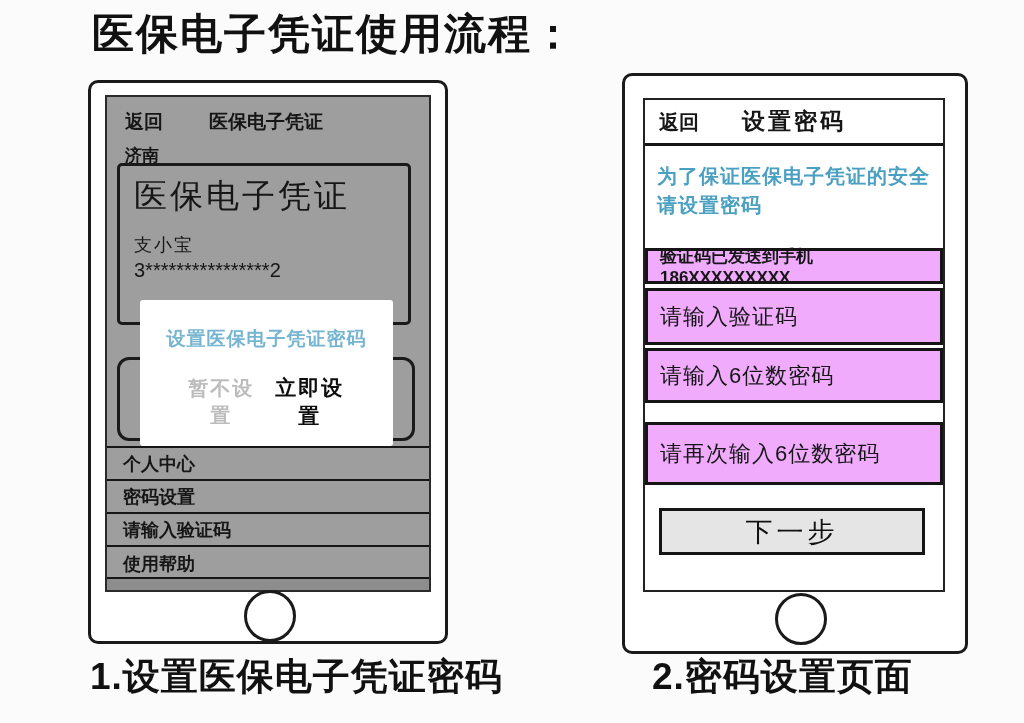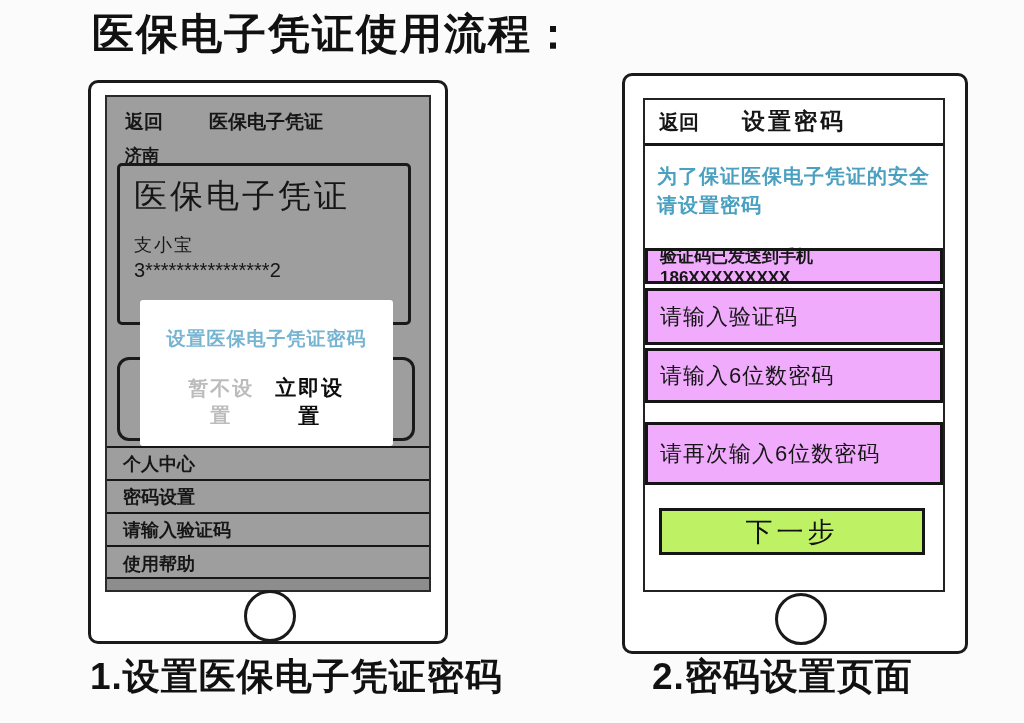--- a/index.html
+++ b/index.html
@@ -47,21 +47,21 @@
   .p2-screen{left:18px;top:22px;width:298px;height:490px;background:#fff;border:2px solid #222;}
   .p2-nav{left:0;right:0;top:0;height:43px;border-bottom:3px solid #151515;}
   .p2-back{position:absolute;left:14px;top:9px;font-size:20px;font-weight:600;background:none;border:none;padding:0;font-family:inherit;color:#161616;cursor:pointer;}
   .p2-nav-title{position:absolute;left:0;right:0;top:0;height:43px;line-height:43px;text-align:center;font-size:23px;font-weight:700;letter-spacing:3px;}
   .p2-notice{left:12px;top:62px;width:274px;font-size:20px;font-weight:600;line-height:1.45;letter-spacing:1px;color:#4aa0c0;}
   .p2-field{left:0;right:0;border:3px solid #151515;box-sizing:border-box;background:#f0abfc;display:flex;align-items:center;padding-left:12px;}
   .p2-sms{top:148px;height:36px;font-size:17px;font-weight:600;}
   .p2-f1{top:188px;height:57px;font-size:22px;letter-spacing:1px;}
   .p2-f2{top:248px;height:55px;font-size:22px;letter-spacing:1px;}
   .p2-f3{top:306px;height:63px;font-size:22px;letter-spacing:1px;margin-top:16px;}
-  .p2-next{left:14px;top:408px;width:266px;height:47px;border:3px solid #151515;background:#bef264;display:flex;align-items:center;justify-content:center;font-size:27px;letter-spacing:4px;font-family:inherit;color:#111;cursor:pointer;}
+  .p2-next{left:14px;top:408px;width:266px;height:47px;border:3px solid #151515;background:#e5e5e5;display:flex;align-items:center;justify-content:center;font-size:27px;letter-spacing:4px;font-family:inherit;color:#111;cursor:pointer;}
   .p2-home{left:150px;top:517px;}
 </style>
 </head>
 <body>
 
 <div class="abs page-title">医保电子凭证使用流程：</div>
 
 <div class="abs phone phone-1">
   <div class="abs p1-screen">
 

